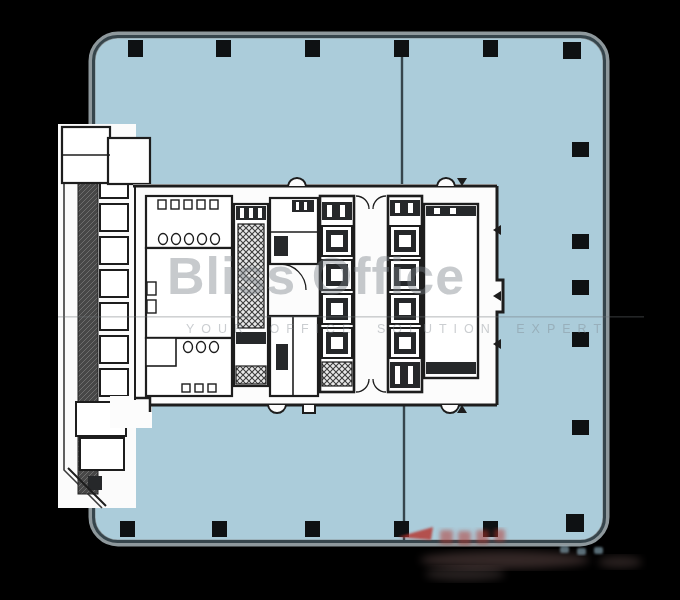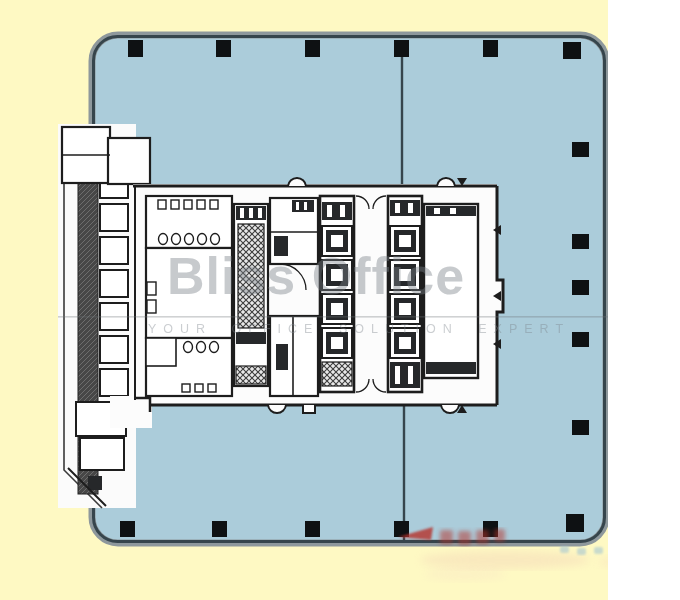--- a/index.html
+++ b/index.html
@@ -1,27 +1,27 @@
 <!DOCTYPE html>
 <html><head>
 <meta charset="utf-8">
 <style>
   html,body{margin:0;padding:0;background:#ffffff;}
-  #stage{position:relative;width:608px;height:600px;background:#fef9c3;overflow:hidden;
+  #stage{position:relative;width:680px;height:600px;background:#000000;overflow:hidden;
          font-family:"Liberation Sans",sans-serif;}
   #plan-svg{position:absolute;left:0;top:0;}
   .wm-title{
     position:absolute;left:167px;top:246px;width:400px;
     font-size:52px;font-weight:700;letter-spacing:1px;
     color:rgba(122,129,135,0.42);white-space:nowrap;z-index:5;pointer-events:none;
   }
   .wm-tagline{
     position:absolute;left:148px;top:322px;width:480px;
     font-size:12.5px;font-weight:400;letter-spacing:7px;word-spacing:9px;
-    color:rgba(126,133,139,0.40);white-space:nowrap;z-index:5;pointer-events:none;
+    color:rgba(126,133,139,0.40);white-space:nowrap;z-index:5;pointer-events:none;padding-left:38px;
   }
 </style>
 </head>
 <body>
 
 <div id="stage">
 
 <svg id="plan-svg" width="680" height="600" viewBox="0 0 680 600">
   <defs>
     <pattern id="xh" width="6" height="6" patternUnits="userSpaceOnUse">

